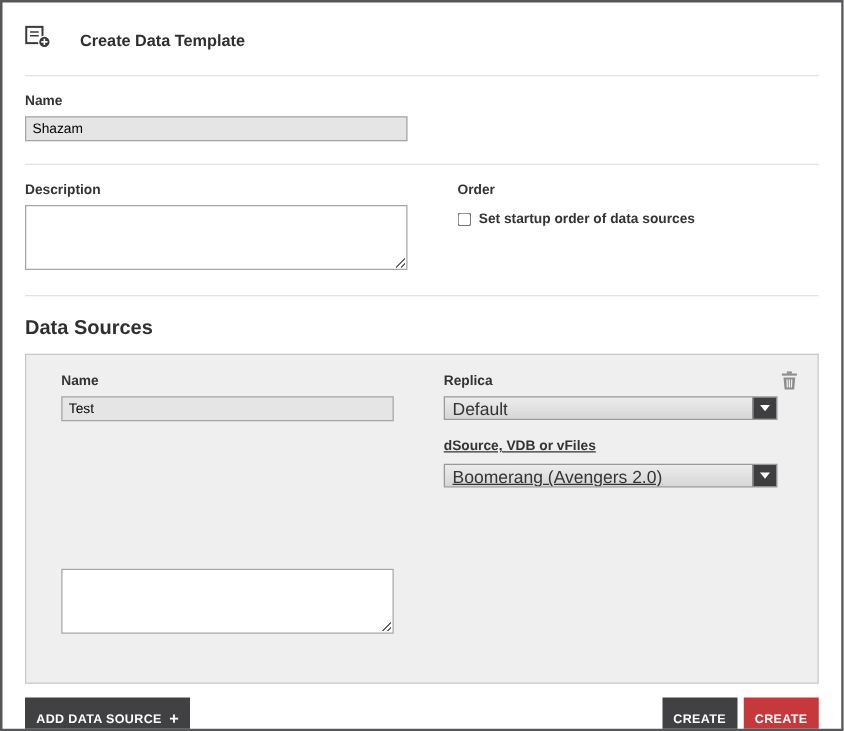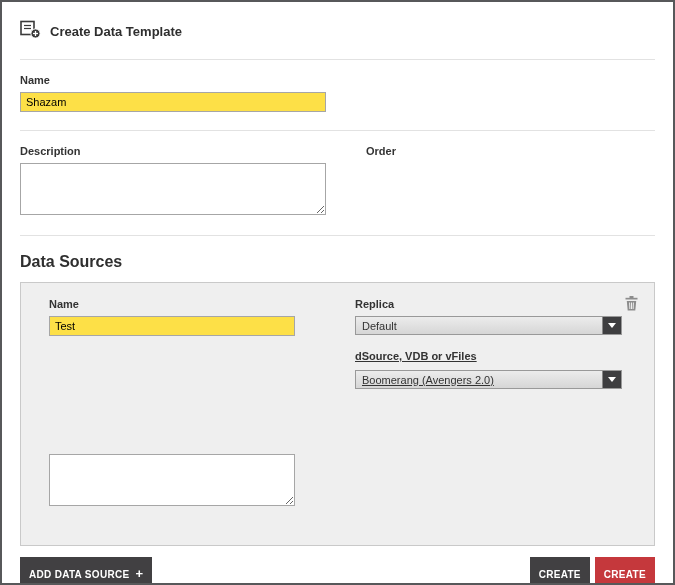--- a/index.html
+++ b/index.html
@@ -10,33 +10,33 @@
     width:675px; height:585px;
     border:2px solid #57585a;
     background:#fff;
     padding:0 18px;
     overflow:hidden;
     position:relative;
   }
 
   
   .header { display:flex; align-items:center; gap:8px; padding-top:18px; }
-  .header .title { font-size:13px; font-weight:bold; color:#2f2f2f; }
+  .header .title { font-size:13px; font-weight:bold; color:#2f2f2f;margin-left:14px; }
 
   .divider { border:none; border-top:1px solid #e2e2e2; margin-top:16px; }
 
   label.fld { display:block; font-size:11px; font-weight:bold; color:#333; }
 
   input[type=text] {
     display:block; margin-top:6px;
     width:306px; height:20px;
     border:1px solid #a6a6a6;
     font-size:11px; padding:2px 5px;
     font-family:"Liberation Sans", sans-serif;
-    background:#fde047;
+    background:#e5e5e5;
   }
 
   textarea {
     display:block; margin-top:6px;
     width:306px; height:52px;
     border:1px solid #a6a6a6;
     font-size:11px; padding:3px 5px;
     font-family:"Liberation Sans", sans-serif;
     resize:both; background:#fff;
   }
@@ -55,34 +55,34 @@
   .card {
     margin-top:11px;
     height:264px;
     background:#efefef;
     border:1px solid #c9c9c9;
     padding:15px 14px 14px 28px;
     position:relative;
     display:flex;
   }
   .card .c-left { width:282px; }
-  .card .c-left input[type=text], .card .c-left textarea { width:246px; }
+  .card .c-left input[type=text], .card .c-left textarea { width:266px; }
   .card .c-right { margin-left:24px; width:267px; }
 
   .notes-field { margin-top:118px; }
 
   .select {
     margin-top:6px;
     width:267px; height:19px;
     border:1px solid #999;
     background:linear-gradient(#ececec,#d6d6d6);
     display:flex; align-items:center; justify-content:space-between;
     cursor:pointer;
   }
-  .select .sel-text { font-size:11px; color:#333; padding-left:6px; white-space:nowrap; overflow:hidden; }
+  .select .sel-text { font-size:14px; color:#333; padding-left:6px; white-space:nowrap; overflow:hidden; }
   .select .arrow-btn {
     width:19px; height:17px; background:#3e3e40;
     display:flex; align-items:center; justify-content:center; flex:none;
     border-left:1px solid #888;
   }
   .select .arrow-btn .tri {
     width:0; height:0;
     border-left:4px solid transparent;
     border-right:4px solid transparent;
     border-top:5px solid #fff;
@@ -133,20 +133,24 @@
 
   <hr class="divider" style="margin-top:18px">
 
   <div class="two-col">
     <div class="col-left">
       <label class="fld">Description</label>
       <textarea style=""></textarea>
     </div>
     <div class="col-right">
       <label class="fld">Order</label>
+      <div class="checkbox-row">
+        <input type="checkbox" style="">
+        <span class="cb-label">Set startup order of data sources</span>
+      </div>
     </div>
   </div>
 
   <hr class="divider" style="margin-top:20px">
 
   <div class="ds-heading">Data Sources</div>
 
   <div class="card">
     <div class="c-left">
       <label class="fld">Name</label>

